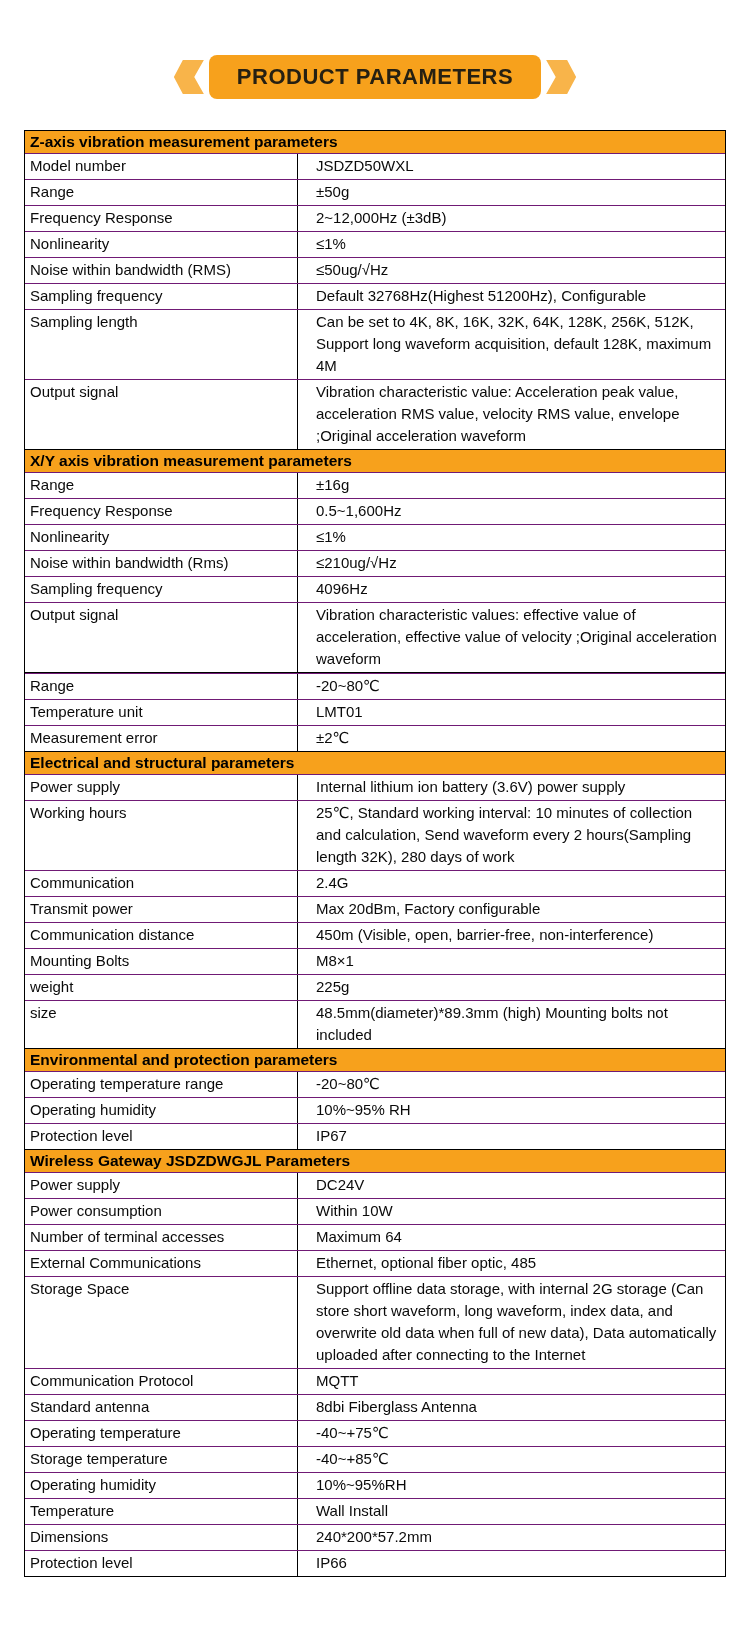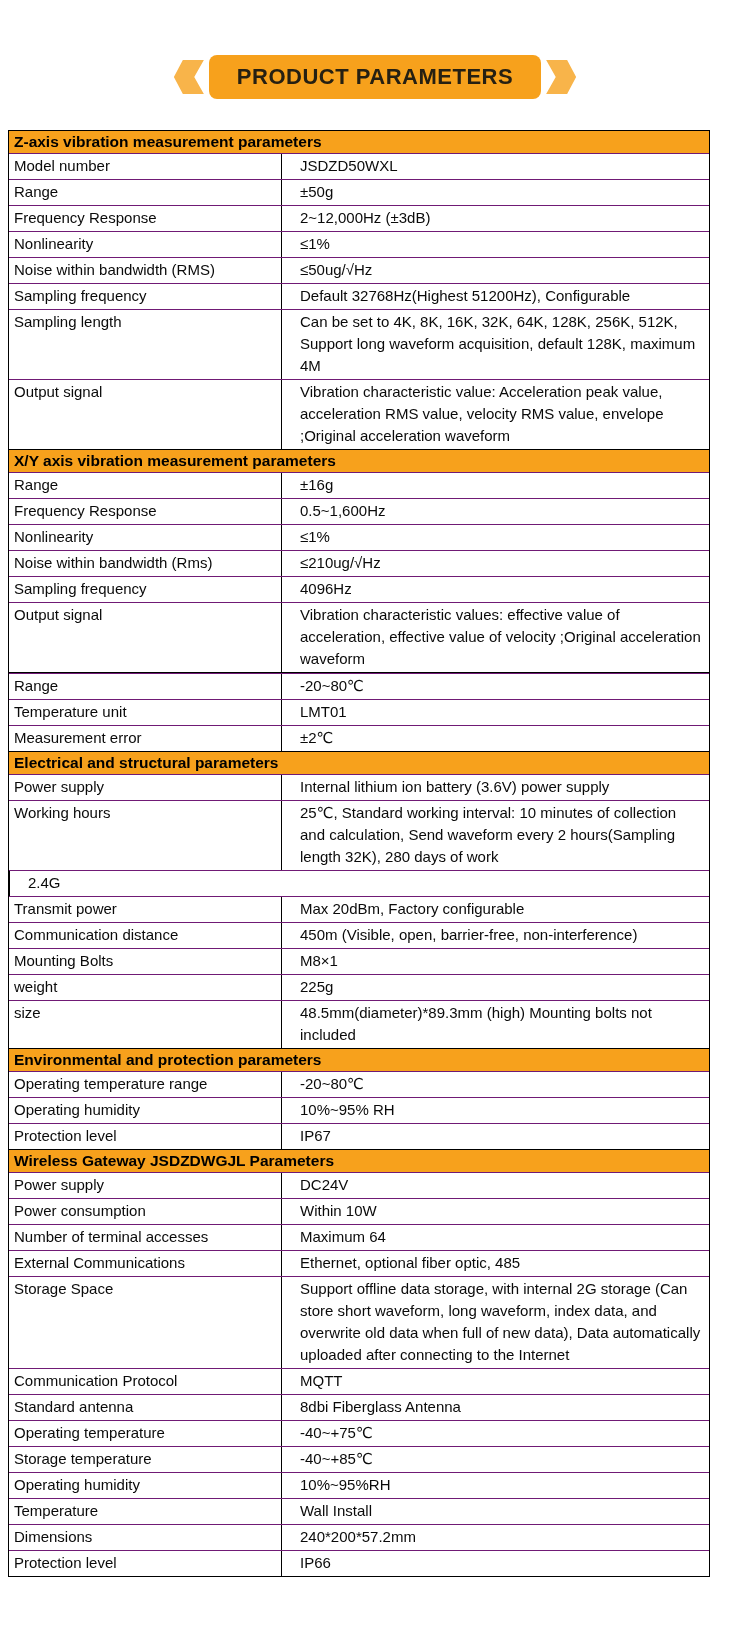--- a/index.html
+++ b/index.html
@@ -40,21 +40,21 @@
     border-radius: 8px;
     padding: 9px 28px;
     font-size: 22px;
     font-weight: bold;
     letter-spacing: 0.5px;
     line-height: 26px;
     white-space: nowrap;
   }
 
   
-  .tables { width: 702px; margin-left: 8px; }
+  .tables { width: 702px; margin-left: 24px; }
   .section {
     border: 1px solid #000;
     margin-top: -1px;
     background: #fff;
   }
   .section:first-child { margin-top: 0; }
   .section-header {
     background: var(--accent, #F7A11C);
     padding: 2px 4px 2px 5px;
     min-height: 21px;
@@ -211,20 +211,21 @@
     <div class="cell label">Power supply</div>
     <div class="cell value">Internal lithium ion battery (3.6V) power supply</div>
   </div>
 
   <div class="row">
     <div class="cell label">Working hours</div>
     <div class="cell value">25℃, Standard working interval: 10 minutes of collection and calculation, Send waveform every 2 hours(Sampling length 32K), 280 days of work</div>
   </div>
 
   <div class="row">
+    <div class="cell label">Communication</div>
     <div class="cell value">2.4G</div>
   </div>
 
   <div class="row">
     <div class="cell label">Transmit power</div>
     <div class="cell value">Max 20dBm, Factory configurable</div>
   </div>
 
   <div class="row">
     <div class="cell label">Communication distance</div>

